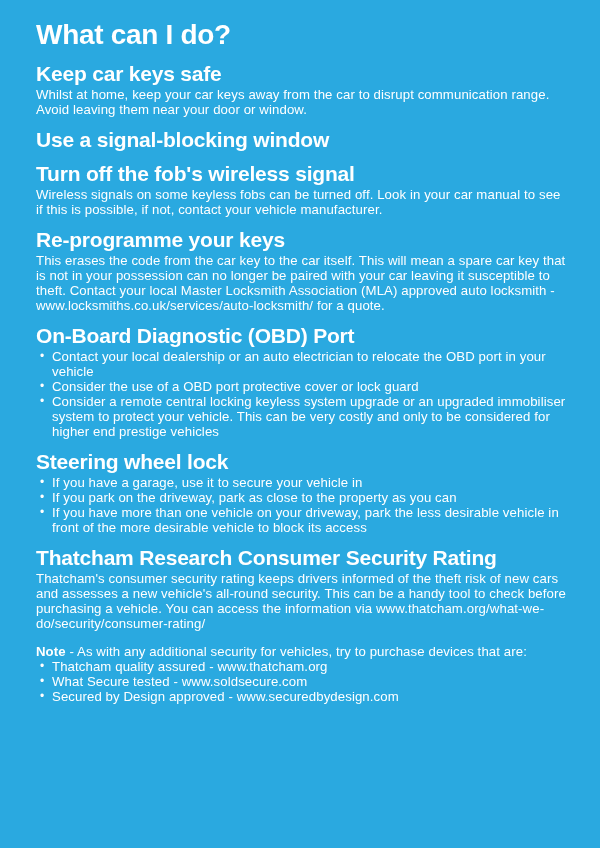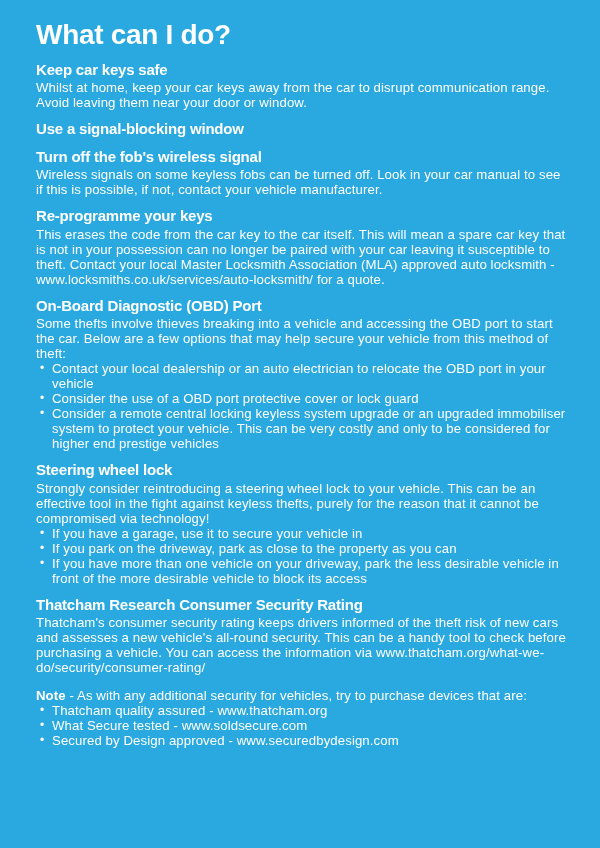--- a/index.html
+++ b/index.html
@@ -23,21 +23,21 @@
   }
   .page-title {
     font-size: 28px;
     font-weight: bold;
     letter-spacing: -0.3px;
     margin: 0 0 9px 0;
     line-height: 1.1;
   }
   .section { margin: 0; }
   .section-heading {
-    font-size: 15px;
+    font-size: 21px;
     font-weight: bold;
     margin: 11px 0 2px 0;
     line-height: 1.1;
     letter-spacing: -0.2px;
   }
   .body-text {
     font-size: 13.2px;
     line-height: 15px;
     margin: 0;
     letter-spacing: 0.1px;
@@ -75,37 +75,35 @@
       <section class="section">
         <h2 class="section-heading">Turn off the fob's wireless signal</h2>
         <p class="body-text">Wireless signals on some keyless fobs can be turned off. Look in your car manual to see if this is possible, if not, contact your vehicle manufacturer.</p>
       </section>
       <section class="section">
         <h2 class="section-heading">Re-programme your keys</h2>
         <p class="body-text">This erases the code from the car key to the car itself. This will mean a spare car key that is not in your possession can no longer be paired with your car leaving it susceptible to theft. Contact your local Master Locksmith Association (MLA) approved auto locksmith - www.locksmiths.co.uk/services/auto-locksmith/ for a quote.</p>
       </section>
       <section class="section">
         <h2 class="section-heading">On-Board Diagnostic (OBD) Port</h2>
-        <p class="body-text">Some thefts involve thieves breaking into a vehicle and accessing the OBD port to start the car. Below are a few options that may help secure your vehicle from this method of theft:</p>
         <div class="bullet-row">
           <span class="bullet-dot">•</span>
           <span class="bullet-text">Contact your local dealership or an auto electrician to relocate the OBD port in your vehicle</span>
         </div>
         <div class="bullet-row">
           <span class="bullet-dot">•</span>
           <span class="bullet-text">Consider the use of a OBD port protective cover or lock guard</span>
         </div>
         <div class="bullet-row">
           <span class="bullet-dot">•</span>
           <span class="bullet-text">Consider a remote central locking keyless system upgrade or an upgraded immobiliser system to protect your vehicle. This can be very costly and only to be considered for higher end prestige vehicles</span>
         </div>
       </section>
       <section class="section">
         <h2 class="section-heading">Steering wheel lock</h2>
-        <p class="body-text">Strongly consider reintroducing a steering wheel lock to your vehicle. This can be an effective tool in the fight against keyless thefts, purely for the reason that it cannot be compromised via technology!</p>
       </section>
       <section class="section">
         <div class="bullet-row">
           <span class="bullet-dot">•</span>
           <span class="bullet-text">If you have a garage, use it to secure your vehicle in</span>
         </div>
         <div class="bullet-row">
           <span class="bullet-dot">•</span>
           <span class="bullet-text">If you park on the driveway, park as close to the property as you can</span>
         </div>

